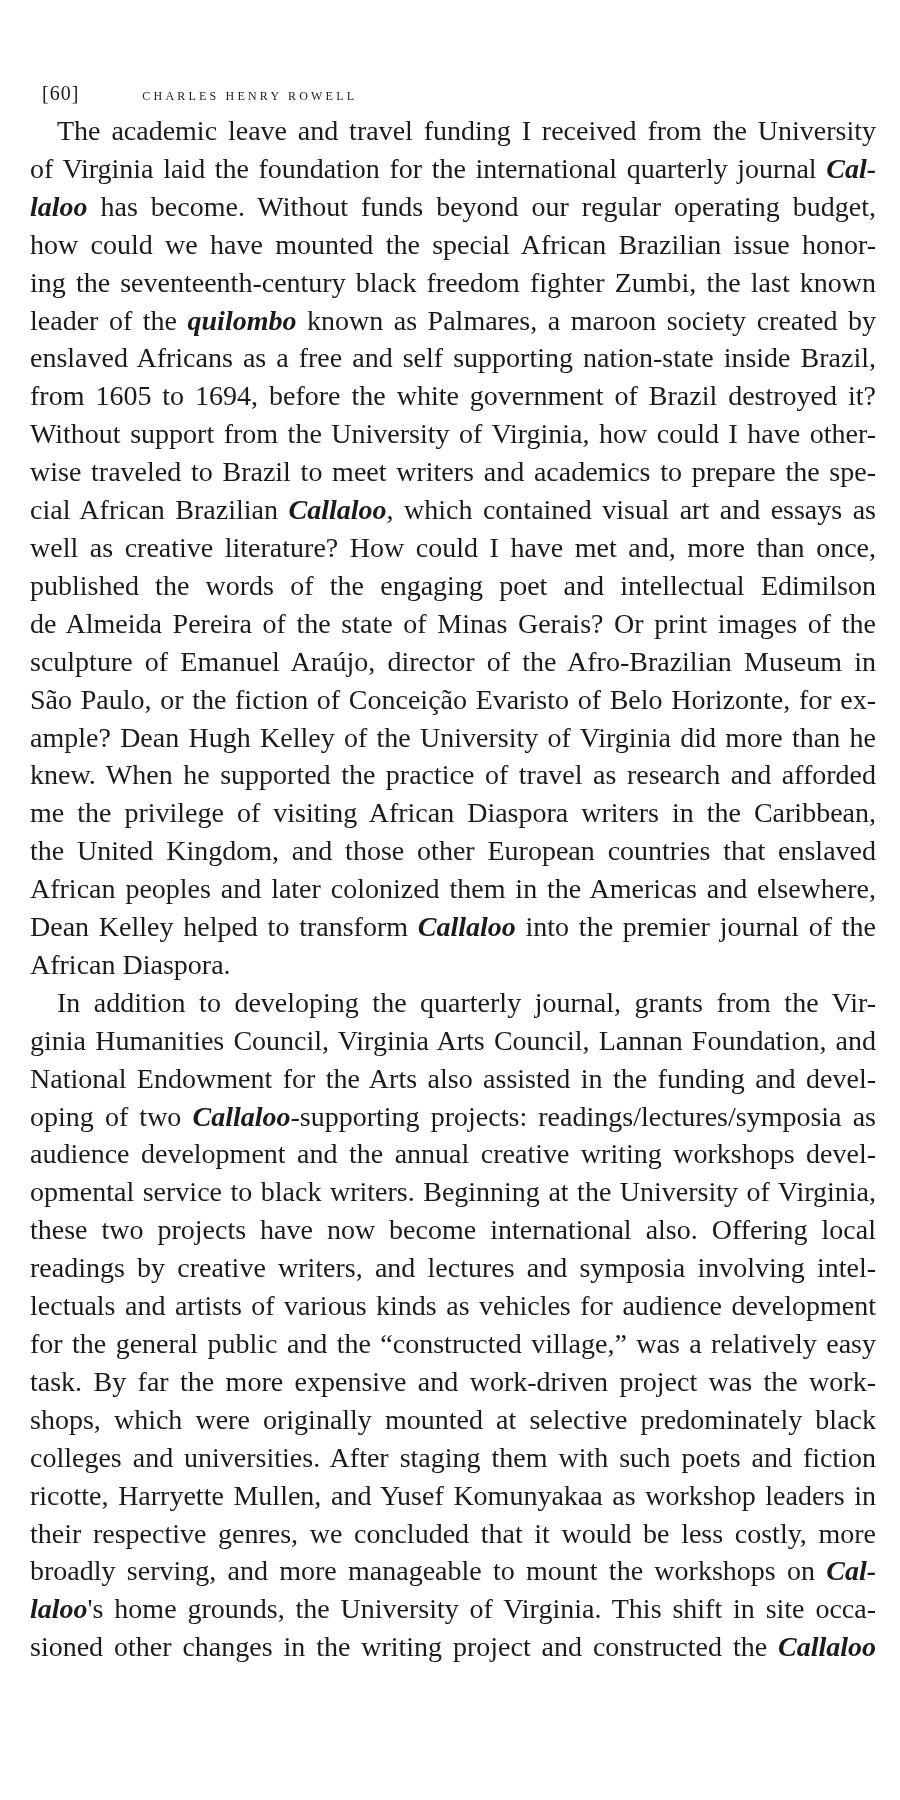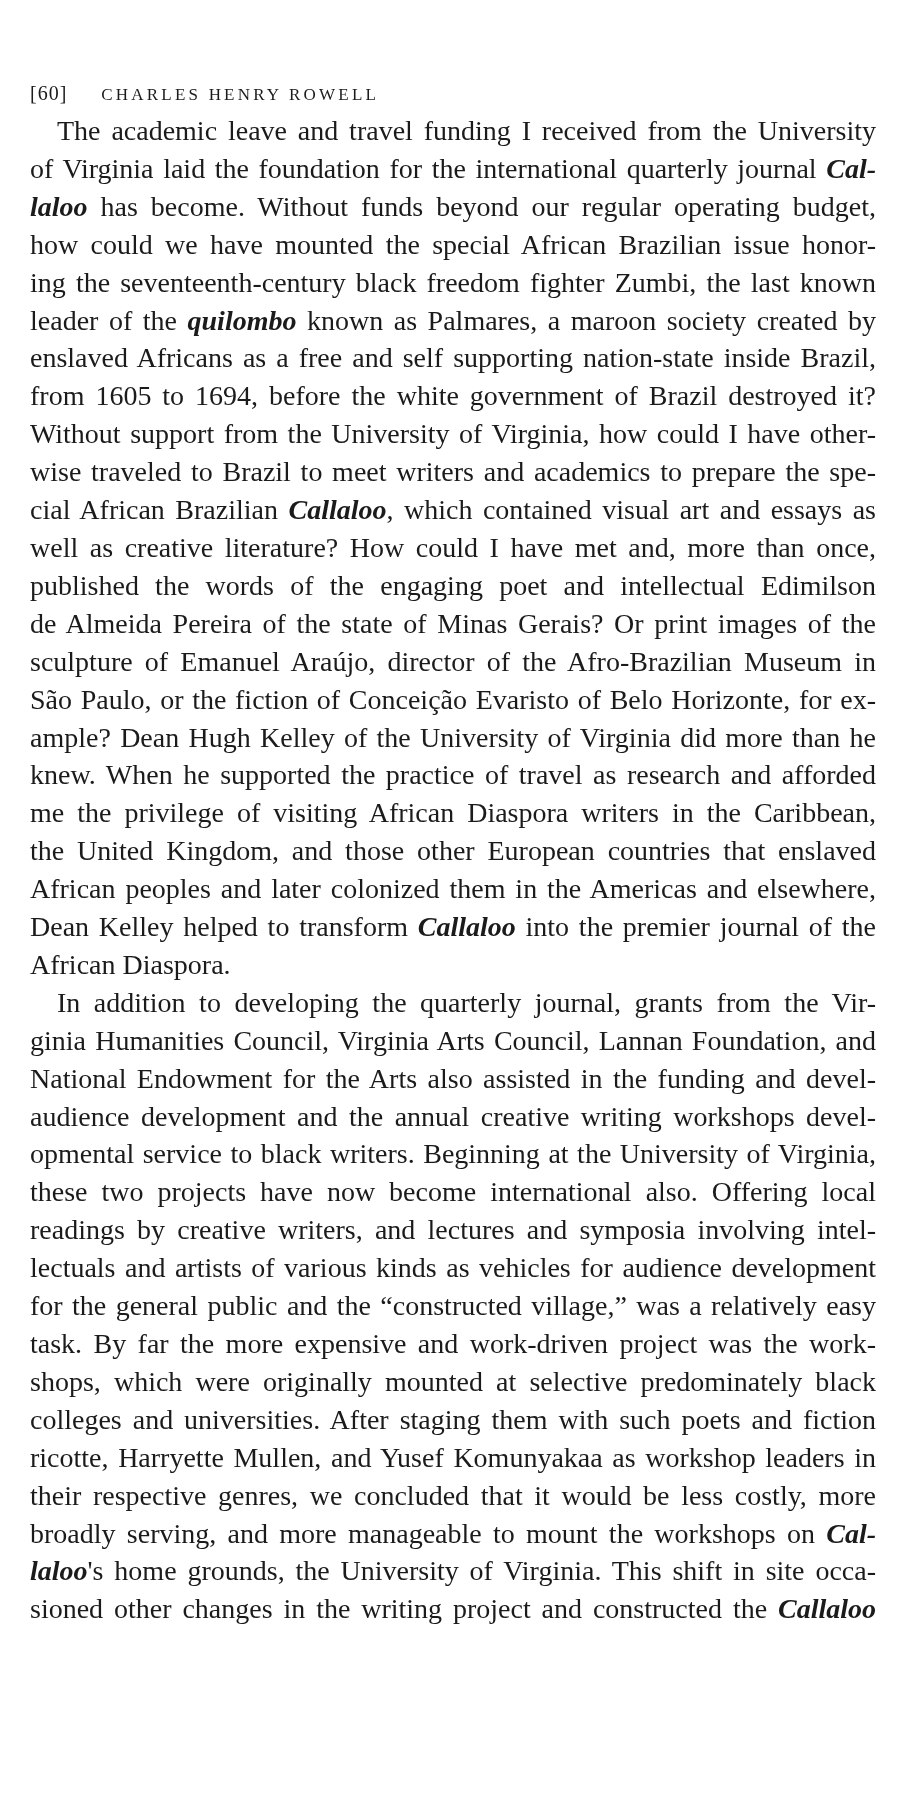--- a/index.html
+++ b/index.html
@@ -17,35 +17,36 @@
   }
   .book-page {
     position: absolute;
     left: 30px;
     top: 0;
     width: 846px;
   }
   .running-header {
     position: absolute;
     top: 82px;
-    left: 0;
+    left: 12px;
     display: flex;
     align-items: baseline;
     white-space: nowrap;
     justify-content: center;
   }
   .folio {
     font-size: 20px;
     letter-spacing: 1px;
     margin-right: 34px;
   }
   .author {
-    font-size: 17px;
+    font-size: 12px;
     letter-spacing: 3.2px;
     text-transform: uppercase;
+    margin-left: 29px;
   }
   .page-body {
     position: absolute;
     top: 112px;
     left: 0;
     width: 846px;
   }
   .line {
     width: 846px;
     font-size: 28px;
@@ -94,20 +95,21 @@
       <div class="line"><span>ample? Dean Hugh Kelley of the University of Virginia did more than he</span></div>
       <div class="line"><span>knew. When he supported the practice of travel as research and afforded</span></div>
       <div class="line"><span>me the privilege of visiting African Diaspora writers in the Caribbean,</span></div>
       <div class="line"><span>the United Kingdom, and those other European countries that enslaved</span></div>
       <div class="line"><span>African peoples and later colonized them in the Americas and elsewhere,</span></div>
       <div class="line"><span>Dean Kelley helped to transform </span><span class="it">Callaloo</span><span> into the premier journal of the</span></div>
       <div class="line nj"><span>African Diaspora.</span></div>
       <div class="line indent"><span>In addition to developing the quarterly journal, grants from the Vir-</span></div>
       <div class="line"><span>ginia Humanities Council, Virginia Arts Council, Lannan Foundation, and</span></div>
       <div class="line"><span>National Endowment for the Arts also assisted in the funding and devel-</span></div>
+      <div class="line"><span>oping of two </span><span class="it">Callaloo</span><span>-supporting projects: readings/lectures/symposia as</span></div>
       <div class="line"><span>audience development and the annual creative writing workshops devel-</span></div>
       <div class="line"><span>opmental service to black writers. Beginning at the University of Virginia,</span></div>
       <div class="line"><span>these two projects have now become international also. Offering local</span></div>
       <div class="line"><span>readings by creative writers, and lectures and symposia involving intel-</span></div>
       <div class="line"><span>lectuals and artists of various kinds as vehicles for audience development</span></div>
       <div class="line"><span>for the general public and the “constructed village,” was a relatively easy</span></div>
       <div class="line"><span>task. By far the more expensive and work-driven project was the work-</span></div>
       <div class="line"><span>shops, which were originally mounted at selective predominately black</span></div>
       <div class="line"><span>colleges and universities. After staging them with such poets and fiction</span></div>
       <div class="line"><span>ricotte, Harryette Mullen, and Yusef Komunyakaa as workshop leaders in</span></div>

